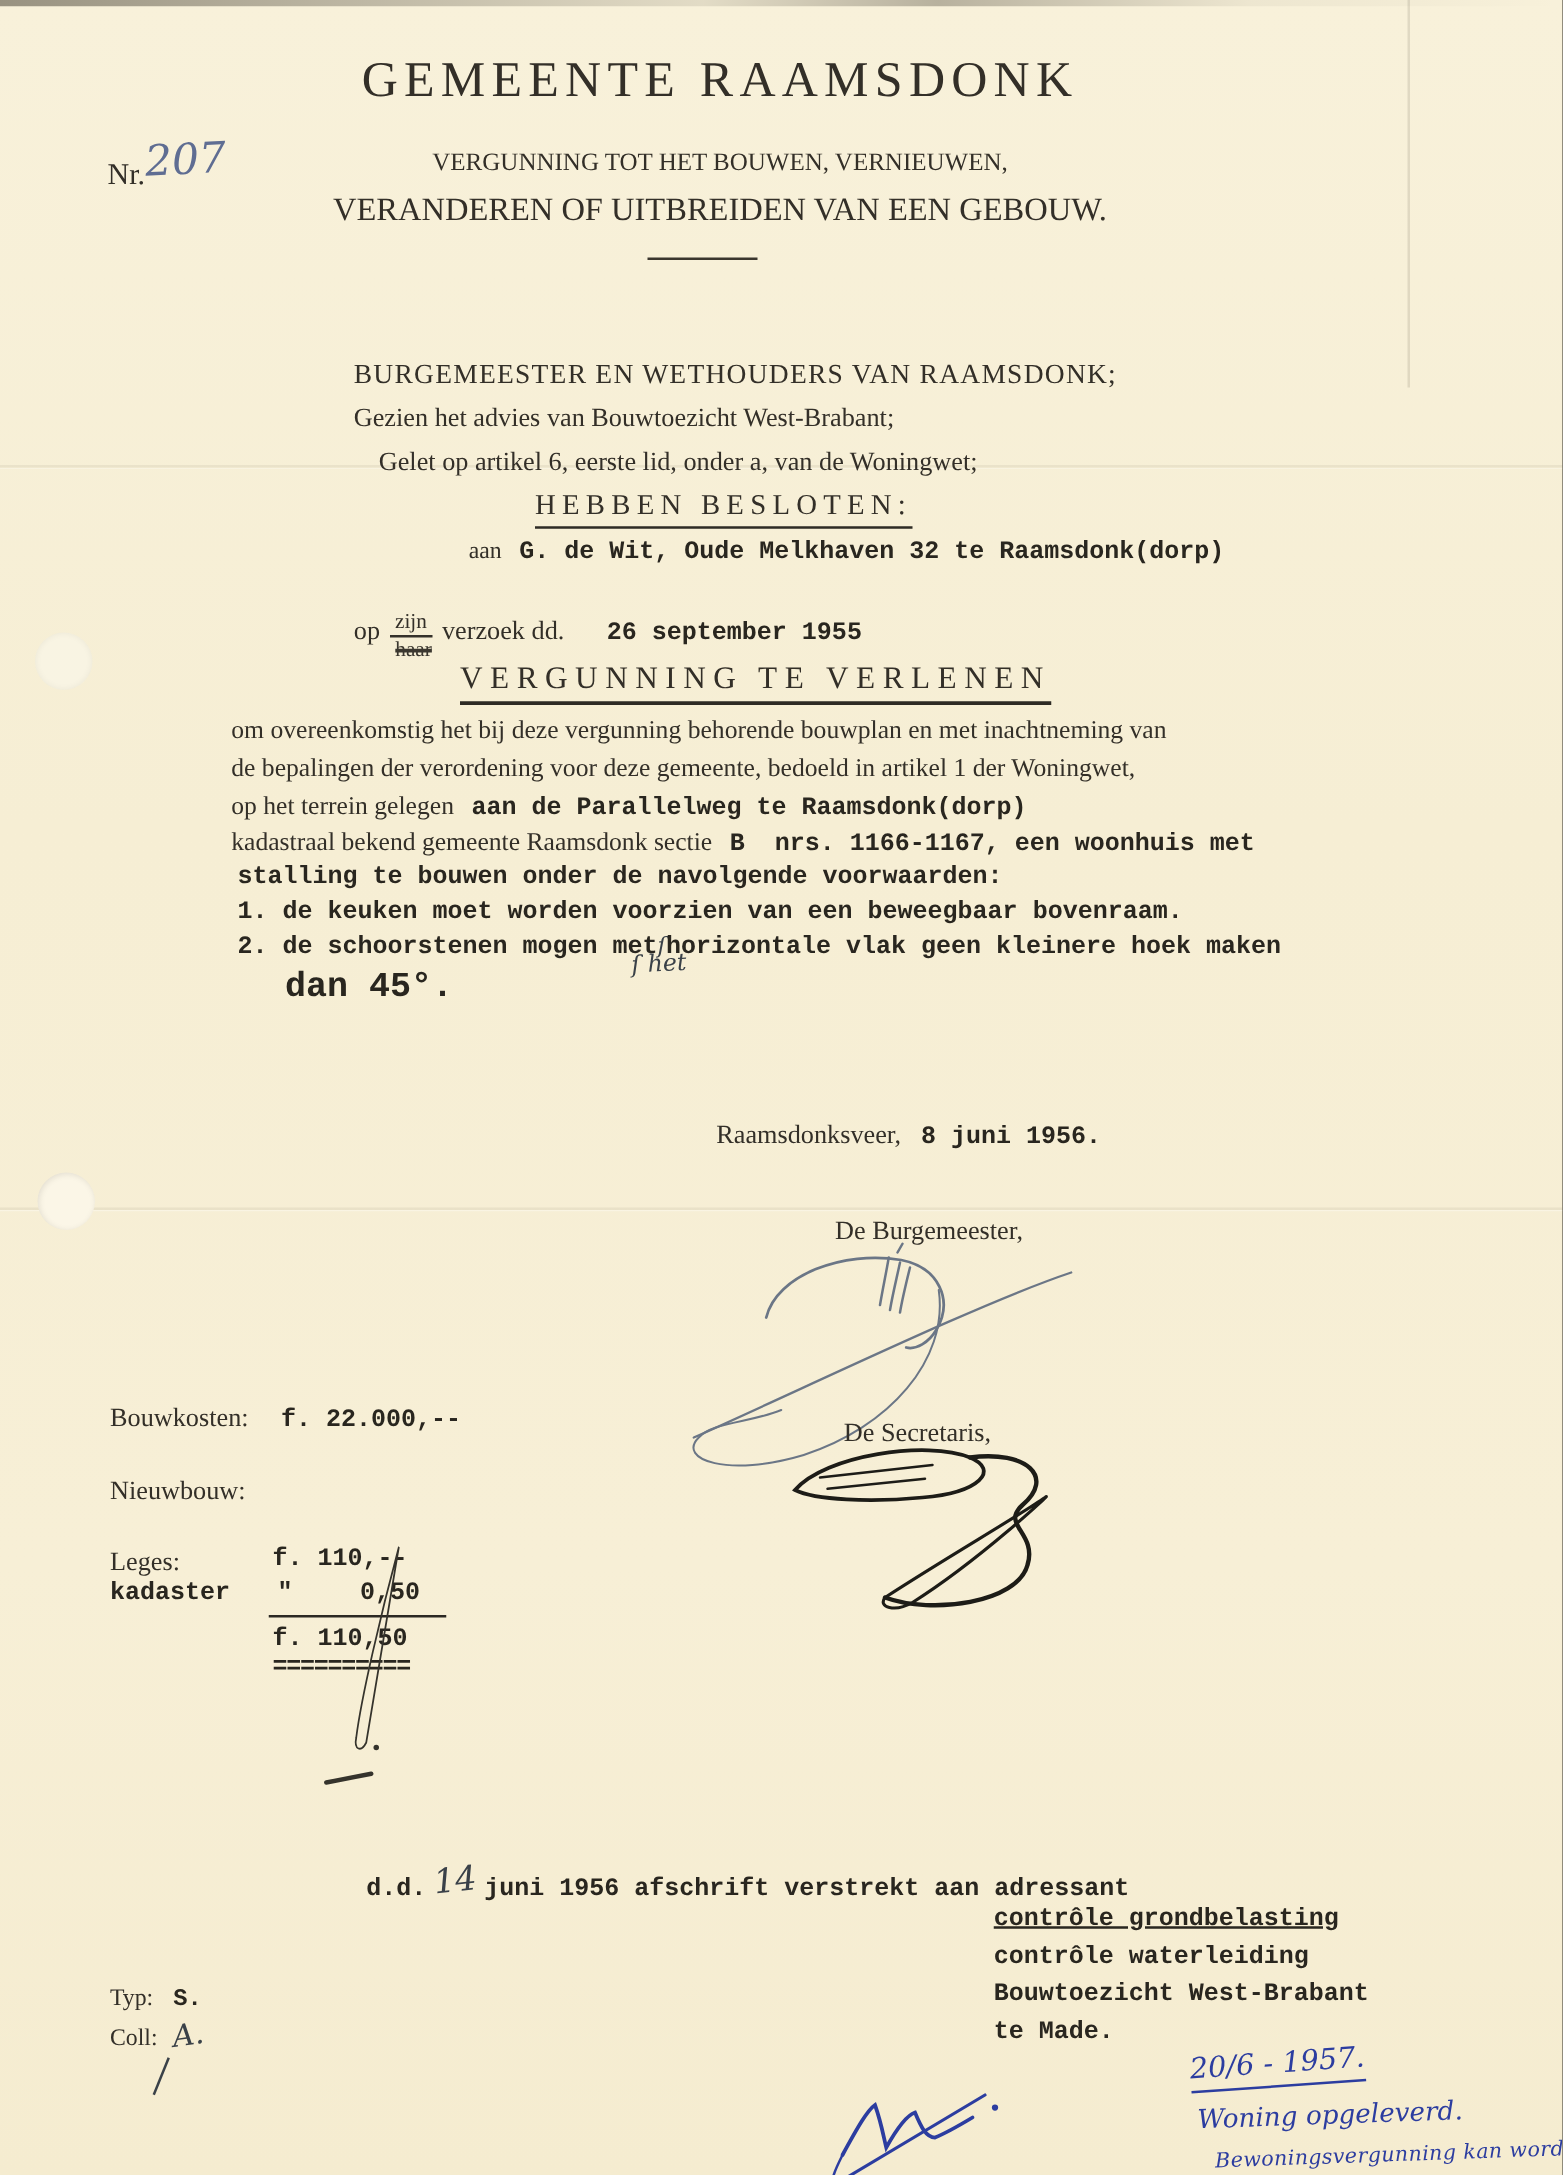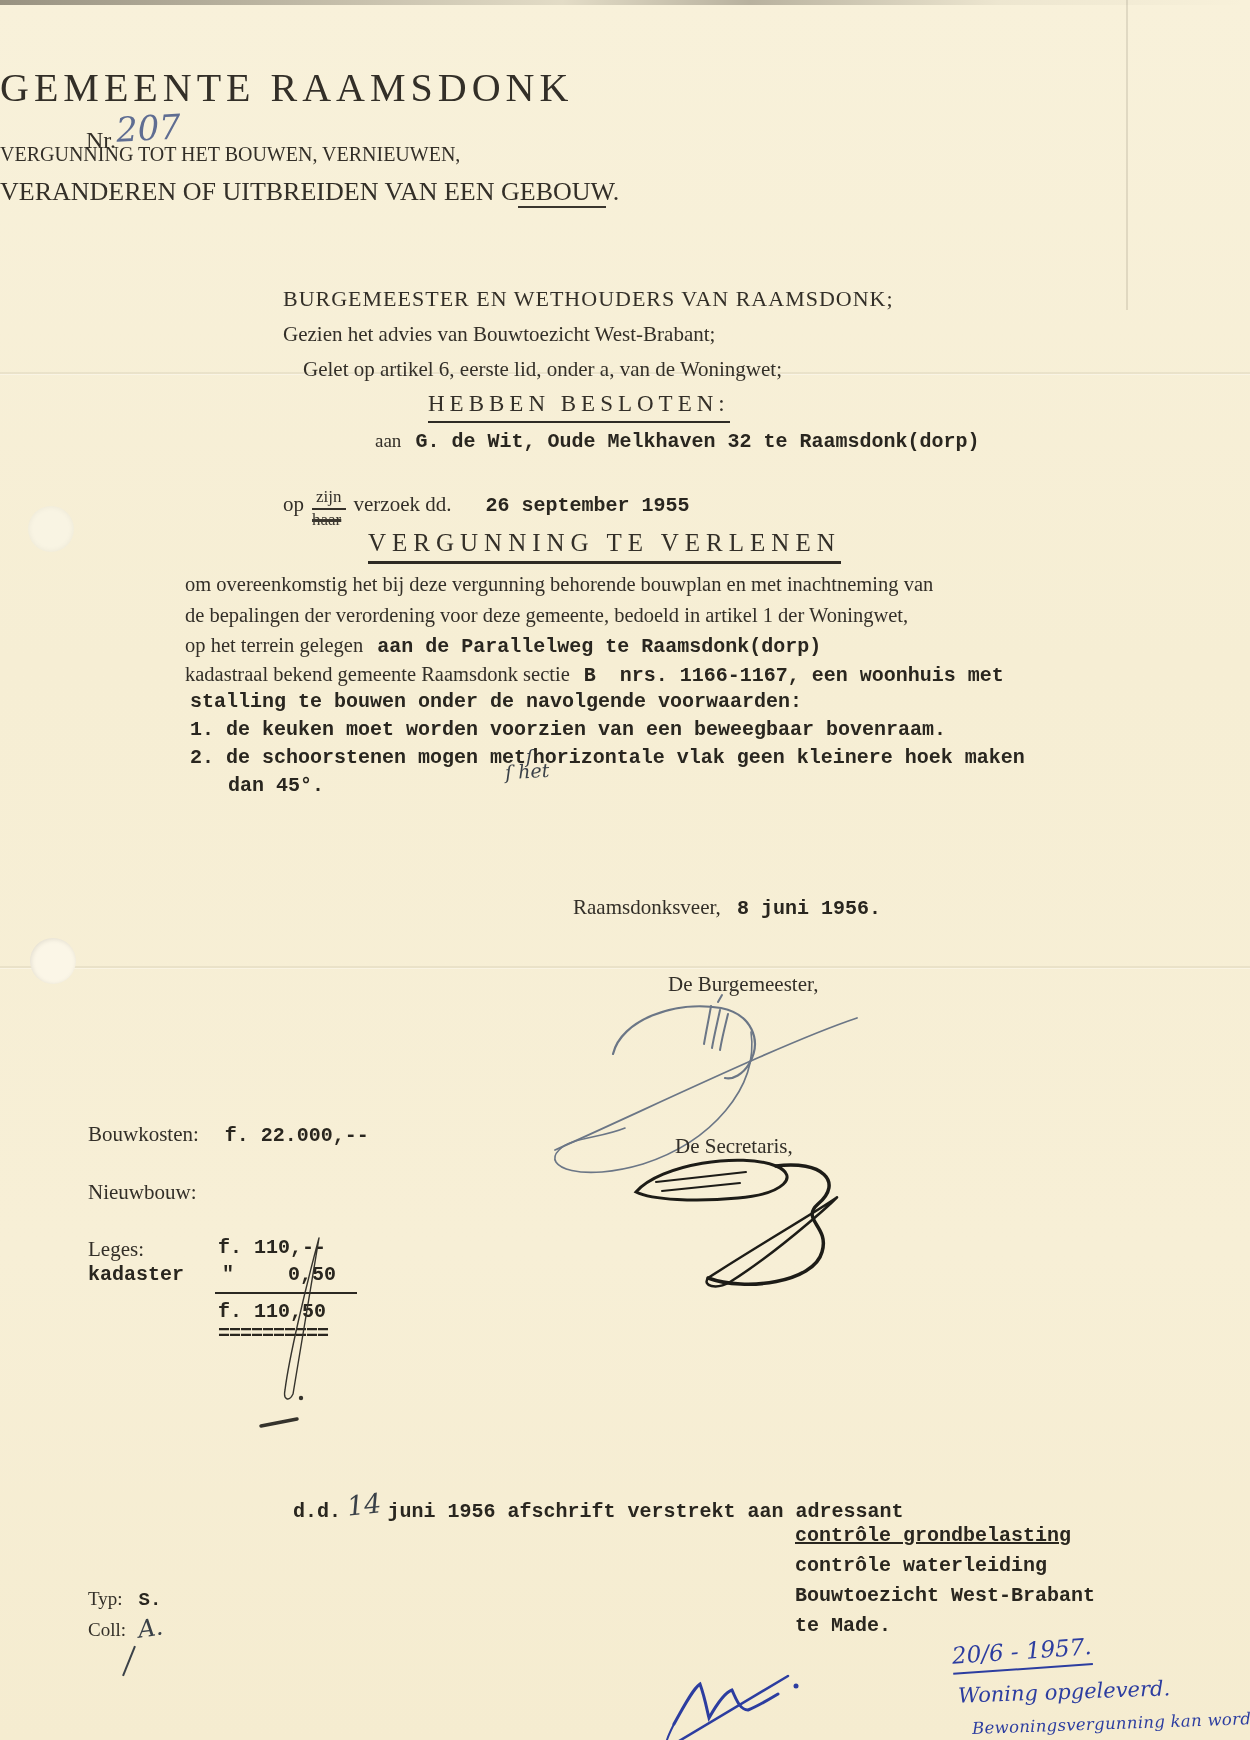--- a/index.html
+++ b/index.html
@@ -11,27 +11,27 @@
     overflow:hidden;
     font-family:"Liberation Serif","DejaVu Serif",serif;
     color:#332f28;
   }
   .abs{position:absolute;line-height:1.2;white-space:nowrap;}
   .serif{font-family:"Liberation Serif","DejaVu Serif",serif;color:#332f28;text-align:right;}
   .typed{
     font-family:"Liberation Mono","DejaVu Sans Mono",monospace;
     font-weight:bold;color:#29261f;white-space:pre;
   }
-  .center{left:0;width:1152px;text-align:left;margin-top:24px;}
+  .center{left:0;width:1152px;text-align:center;}
   .underlined{border-bottom:2px solid #2e2b24;padding-bottom:3px;}
   .hw{font-family:"DejaVu Serif","Liberation Serif",serif;font-style:italic;}
   .hw-blue{color:#2c3da0;}
   .hw-slate{color:#5f6d92;}
   .hw-dark{color:#3a4148;}
-  .fraction{display:inline-block;text-align:left;vertical-align:-14px;margin:0 8px;}
+  .fraction{display:inline-block;text-align:right;vertical-align:-14px;margin:0 8px;}
   .frac-top{display:block;font-size:17px;border-bottom:2px solid #35312a;padding:0 4px 1px 4px;}
   .frac-bottom{display:block;font-size:17px;text-decoration:line-through;text-decoration-thickness:3px;color:#3b372f;}
   .fold{position:absolute;left:0;width:1250px;height:2px;background:rgba(95,80,48,0.08);box-shadow:0 1px 0 rgba(255,255,255,0.35);}
   .hole{position:absolute;border-radius:50%;}
   svg{position:absolute;overflow:visible;}
 </style>
 </head>
 <body>
 
 <div class="page">
@@ -79,21 +79,21 @@
   </div>
 
   <div class="abs typed" style="left:190px;top:690px;font-size:20px;">stalling te bouwen onder de navolgende voorwaarden:</div>
 
   <div class="abs typed" style="left:190px;top:718px;font-size:20px;">1. de keuken moet worden voorzien van een beweegbaar bovenraam.</div>
 
   <div class="abs" style="left:190px;top:746px;">
     <span class="typed" style="font-size:20px;">2. de schoorstenen mogen met</span><span class="hw hw-dark" style="font-size:18px;">ſ</span><span class="typed" style="font-size:20px;">horizontale vlak geen kleinere hoek maken</span>
   </div>
 
-  <div class="abs typed" style="left:228px;top:774px;font-size:20px;">dan 45°.</div>
+  <div class="abs typed" style="left:228px;top:774px;font-size:28px;">dan 45°.</div>
 
   <div class="abs hw hw-dark" style="left:505px;top:760px;font-size:19px;transform:rotate(-3deg);">ſ het</div>
 
   <div class="abs" style="left:573px;top:895px;">
     <span class="serif" style="font-size:21px;margin-right:16px;">Raamsdonksveer,</span><span class="typed" style="font-size:20px;">8 juni 1956.</span>
   </div>
   <div class="abs serif" style="left:668px;top:972px;font-size:21px;">De Burgemeester,</div>
 
   <svg style="left:525px;top:992px;" width="350" height="180" viewBox="0 0 350 180" fill="none" stroke="#6b7686" stroke-linecap="round">
     <path stroke-width="2.2" d="M 88,62 C 96,28 150,8 196,16 C 226,22 238,48 224,72 C 218,82 208,88 200,86"></path>

